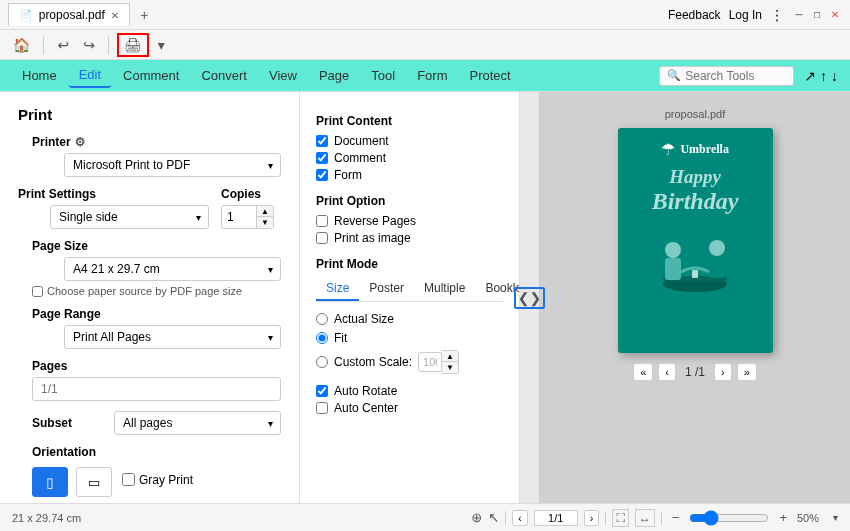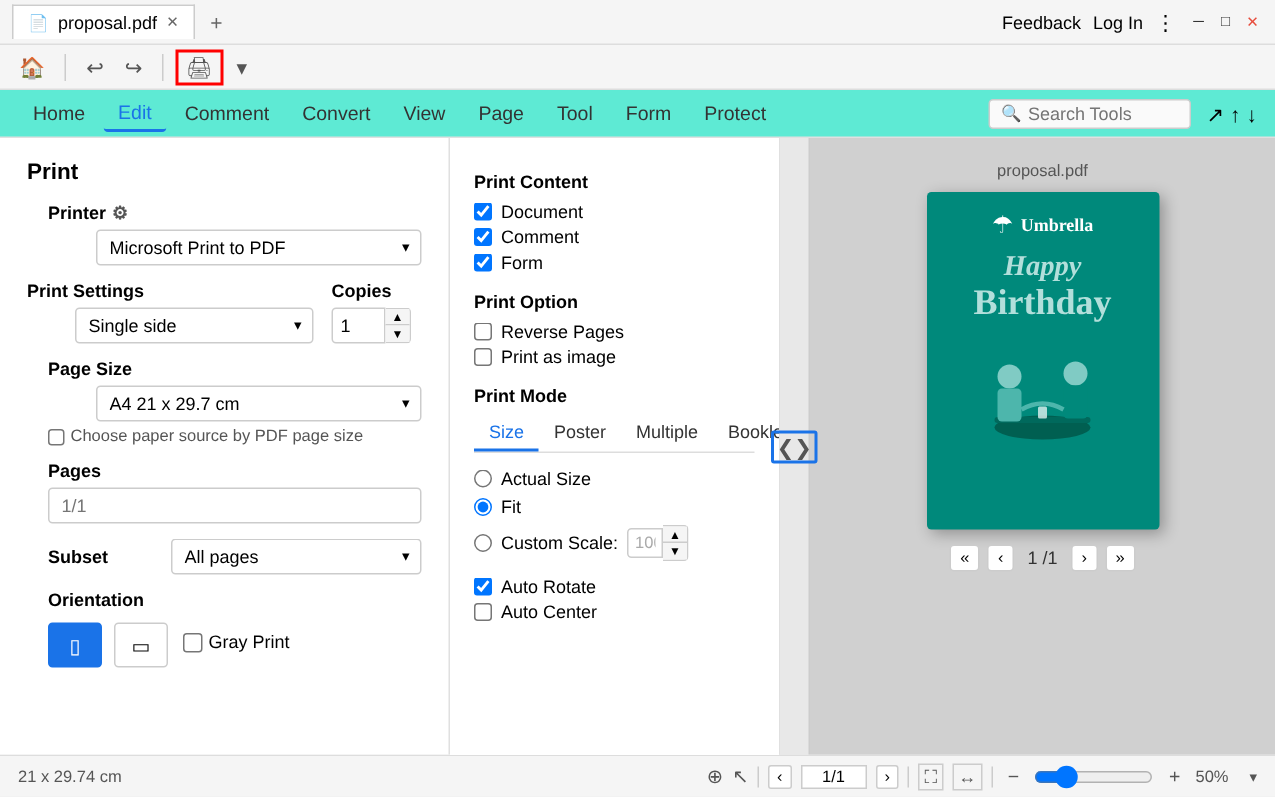--- a/index.html
+++ b/index.html
@@ -183,20 +183,28 @@
         <select>
           <option>A4 21 x 29.7 cm</option>
         </select>
       </div>
       <div class="page-size-note" style="margin-top:4px;">
         <input type="checkbox" style="">
         <span>Choose paper source by PDF page size</span>
       </div>
     </div>
 
+    <div class="form-group" style="margin-top:8px;">
+      <div class="form-label">Page Range</div>
+      <div class="select-wrap">
+        <select>
+          <option>Print All Pages</option>
+        </select>
+      </div>
+    </div>
 
     <div class="form-group" style="margin-top:6px;">
       <div class="form-label">Pages</div>
       <input type="text" class="text-input" style="color: rgb(170, 170, 170);" placeholder="1/1">
     </div>
 
     <div class="form-group" style="margin-top:6px; display:flex; align-items:center; gap:10px;">
       <span style="font-weight:bold; font-size:12px; white-space:nowrap;">Subset</span>
       <div class="select-wrap" style="flex:1;">
         <select>
@@ -209,21 +217,21 @@
       <div class="form-label">Orientation</div>
       <div style="display:flex; align-items:center; gap:10px; margin-top:4px;">
         <div class="orientation-btns">
           <button class="orient-btn active" style="background:#1a73e8; color:white; border-color:#1a73e8;">
             <span>▯</span>
           </button>
           <button class="orient-btn">
             <span>▭</span>
           </button>
         </div>
-        <div style="display:flex; align-items:flex-end; gap:4px;">
+        <div style="display:flex; align-items:flex-start; gap:4px;">
           <input type="checkbox" style="">
           <span>Gray Print</span>
         </div>
       </div>
     </div>
 
   </div>
 
   <div style="width:220px; background:white; padding:14px 16px; border-right:1px solid #e0e0e0; overflow-y:auto;">
 
@@ -307,21 +315,21 @@
     <div class="preview-card" style="width:155px; height:225px; background:#00897b; border-radius:3px; display:flex; flex-direction:column; align-items:center; padding:12px 10px; box-shadow:3px 3px 10px rgba(0,0,0,0.3);">
 
       <div style="display:flex; align-items:center; gap:5px; margin-bottom:8px;">
         <span style="color:white; font-size:16px;">☂</span>
         <span style="color:white; font-size:12px; font-weight:bold; font-family:Georgia,serif;">Umbrella</span>
       </div>
 
       <div style="color:#b2dfdb; font-family:Georgia,serif; font-style:italic; font-size:19px; font-weight:bold; text-align:center; line-height:1.1;">
         <span>Happy</span>
       </div>
-      <div style="color:#b2dfdb; font-family:Georgia,serif; font-size:24px; font-weight:bold; text-align:center; line-height:1.1;">
+      <div style="color:#b2dfdb; font-family:Georgia,serif; font-style:italic; font-size:24px; font-weight:bold; text-align:center; line-height:1.1;">
         <span>Birthday</span>
       </div>
 
       <svg width="120" height="80" viewBox="0 0 120 80" style="margin-top:8px;">
 
         <ellipse cx="60" cy="62" rx="32" ry="8" fill="#004d40" opacity="0.7"></ellipse>
         <rect x="28" y="55" width="64" height="4" rx="2" fill="#00695c"></rect>
 
         <circle cx="38" cy="28" r="8" fill="#80cbc4"></circle>
         <rect x="30" y="36" width="16" height="22" rx="3" fill="#4db6ac"></rect>

